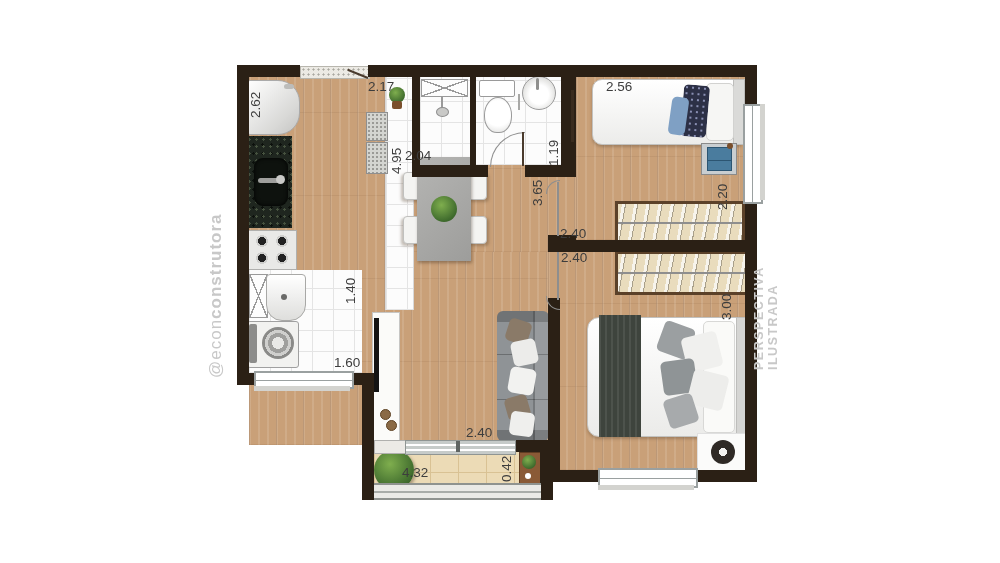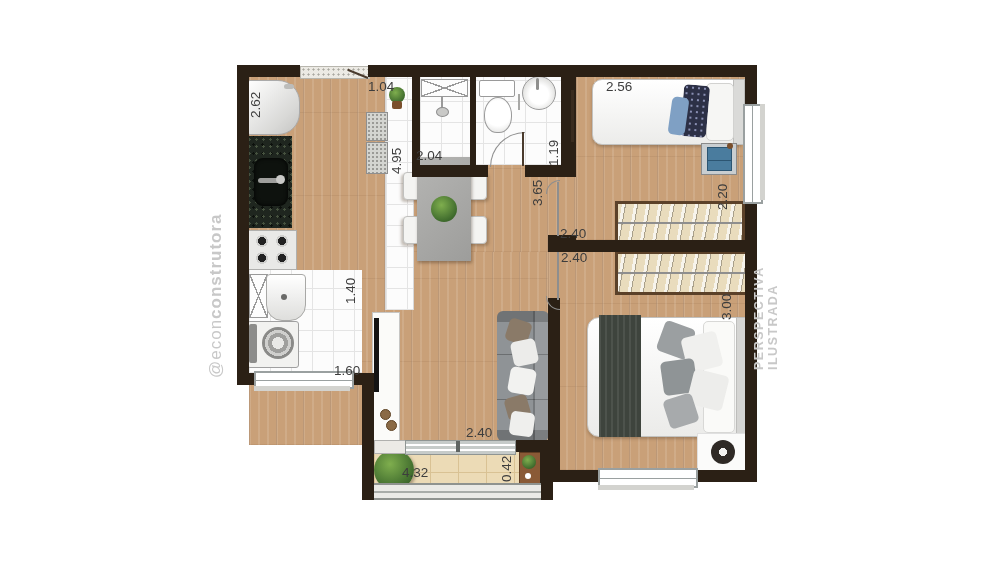--- a/index.html
+++ b/index.html
@@ -174,32 +174,32 @@
   <div class="abs" style="left:456px;top:441px;width:4px;height:11px;background:#5f6563;"></div>
   <div class="abs arcTL" style="left:490px;top:132px;width:34px;height:34px;"></div>
   <div class="abs" style="left:522px;top:132px;width:2px;height:34px;background:#4a3b2d;"></div>
   <div class="abs" style="left:571px;top:90px;width:3px;height:52px;background:#3a2c1f;"></div>
   <div class="abs arcTL" style="left:546px;top:180px;width:13px;height:13px;"></div>
   <div class="abs" style="left:557px;top:182px;width:2px;height:54px;background:#8e8e8e;"></div>
   <div class="abs arcBL" style="left:546px;top:296px;width:13px;height:13px;"></div>
   <div class="abs" style="left:557px;top:252px;width:2px;height:48px;background:#8e8e8e;"></div>
 
   <div class="abs dim vdim" style="left:249px;top:84px;height:34px;">2.62</div>
-  <div class="abs dim" style="left:368px;top:80px;">1.04</div>
+  <div class="abs dim" style="left:368px;top:80px;">2.17</div>
   <div class="abs dim vdim" style="left:390px;top:140px;height:34px;">4.95</div>
-  <div class="abs dim" style="left:416px;top:149px;">2.04</div>
+  <div class="abs dim" style="left:405px;top:149px;">2.04</div>
   <div class="abs dim vdim" style="left:547px;top:132px;height:34px;">1.19</div>
   <div class="abs dim vdim" style="left:531px;top:172px;height:34px;">3.65</div>
   <div class="abs dim" style="left:606px;top:80px;">2.56</div>
   <div class="abs dim vdim" style="left:716px;top:176px;height:34px;">2.20</div>
   <div class="abs dim" style="left:560px;top:227px;">2.40</div>
   <div class="abs dim" style="left:561px;top:251px;">2.40</div>
   <div class="abs dim vdim" style="left:720px;top:286px;height:34px;">3.00</div>
   <div class="abs dim vdim" style="left:344px;top:270px;height:34px;">1.40</div>
-  <div class="abs dim" style="left:334px;top:364px;">1.60</div>
+  <div class="abs dim" style="left:334px;top:356px;">1.60</div>
   <div class="abs dim" style="left:466px;top:426px;">2.40</div>
   <div class="abs dim" style="left:402px;top:466px;">4.32</div>
   <div class="abs dim vdim" style="left:500px;top:450px;height:32px;">0.42</div>
 
   <div class="abs wm" style="left:206px;top:138px;height:240px;font-size:17px;">
     <span>@econ</span><span style="font-weight:bold;">construtora</span>
   </div>
   <div class="abs wm" style="left:752px;top:190px;height:180px;font-size:12.5px;font-weight:bold;letter-spacing:1.5px;">PERSPECTIVA ILUSTRADA</div>
 
 </div>

